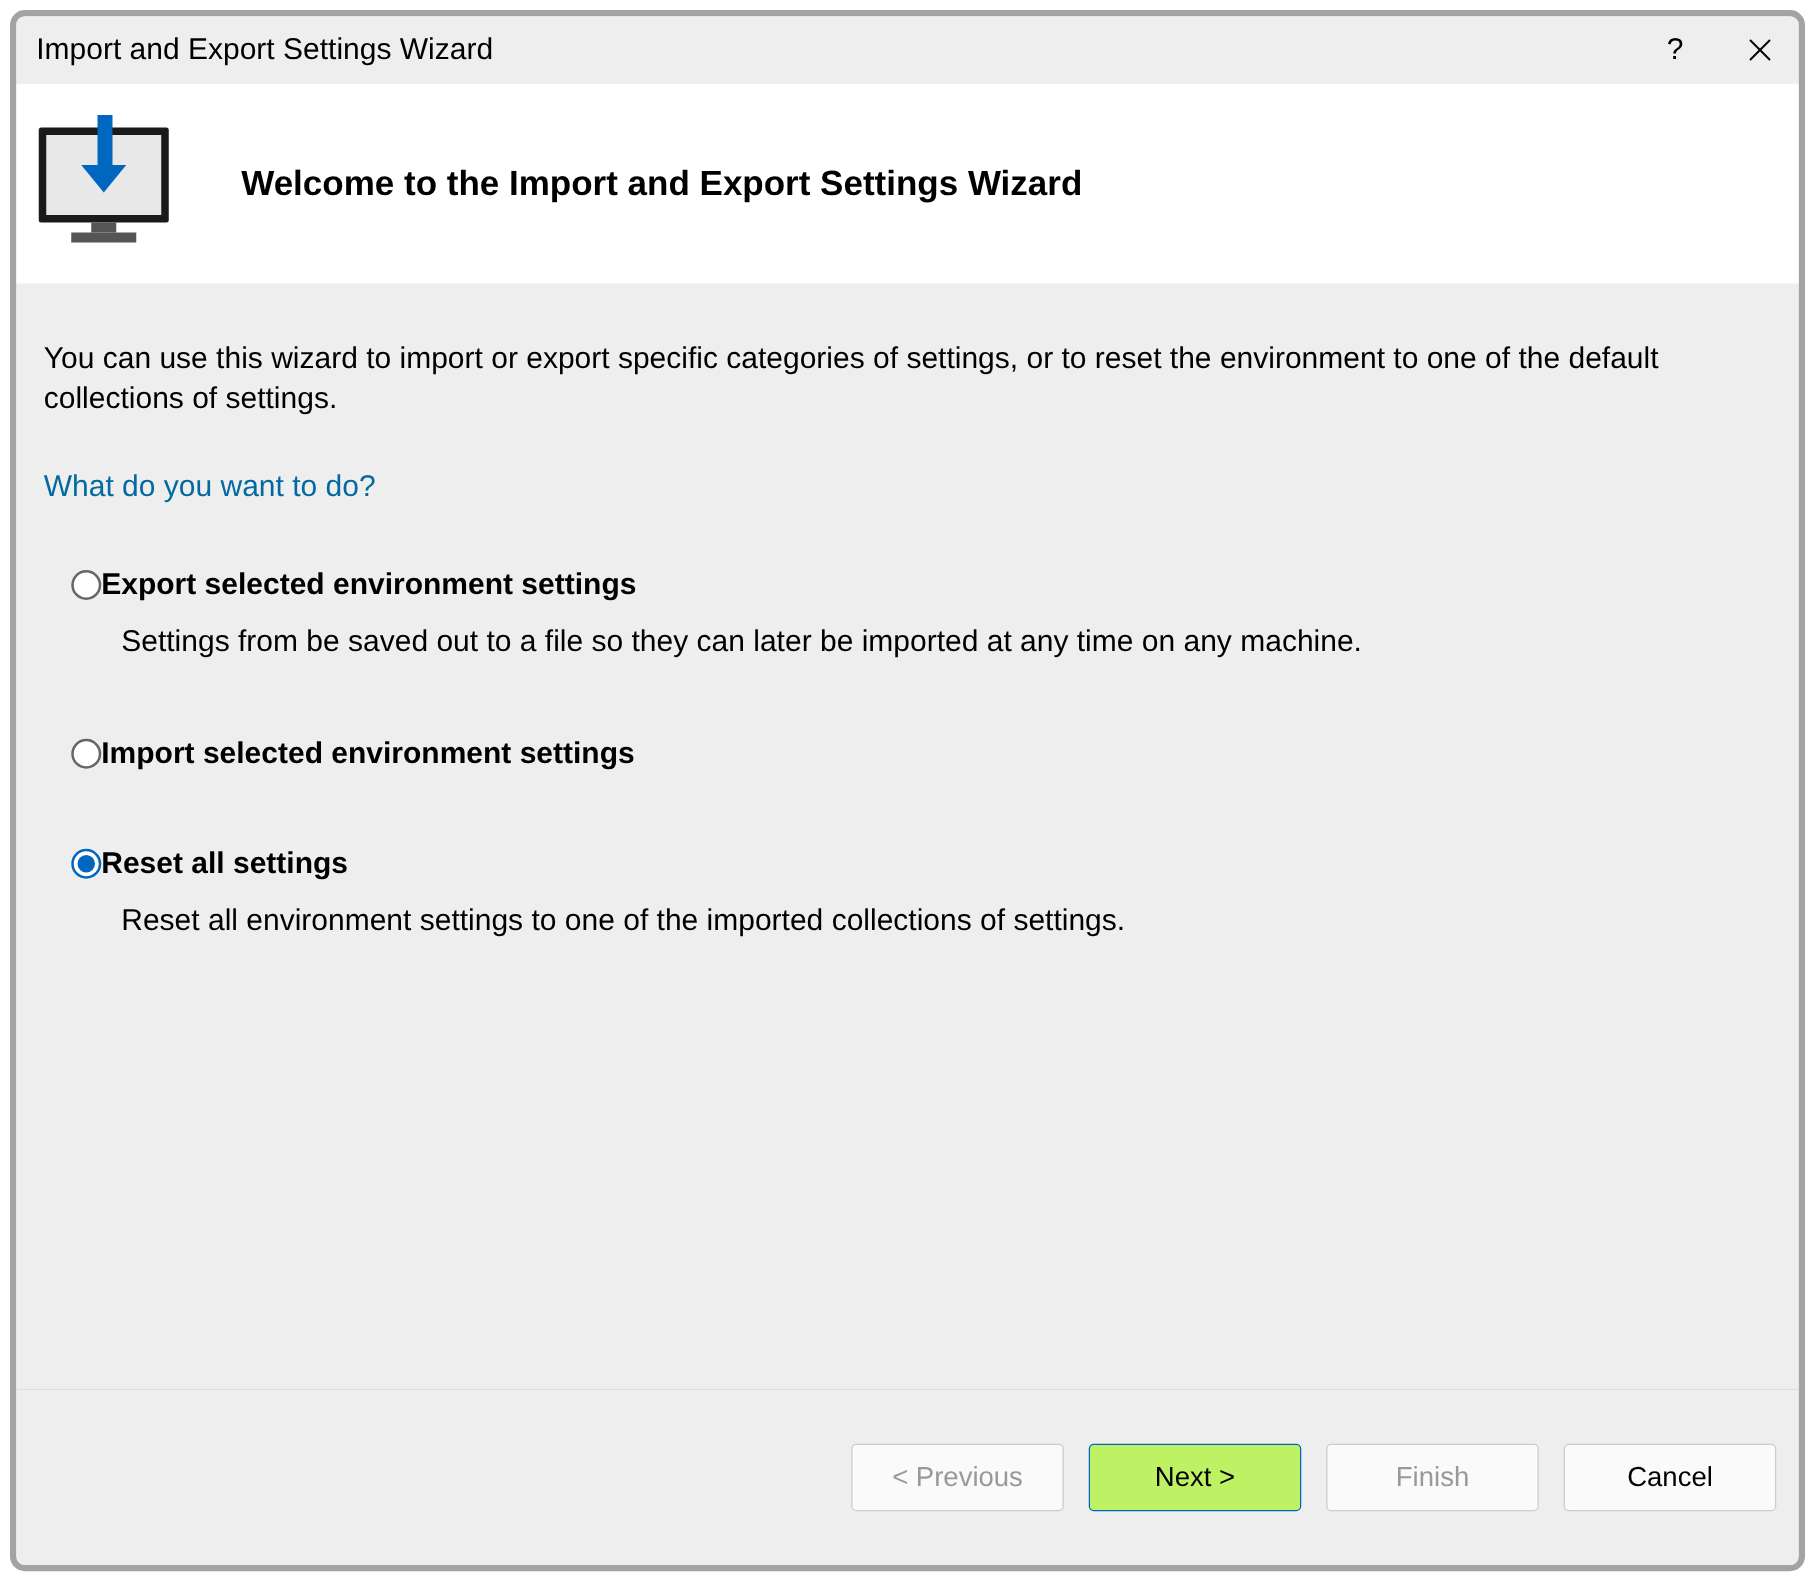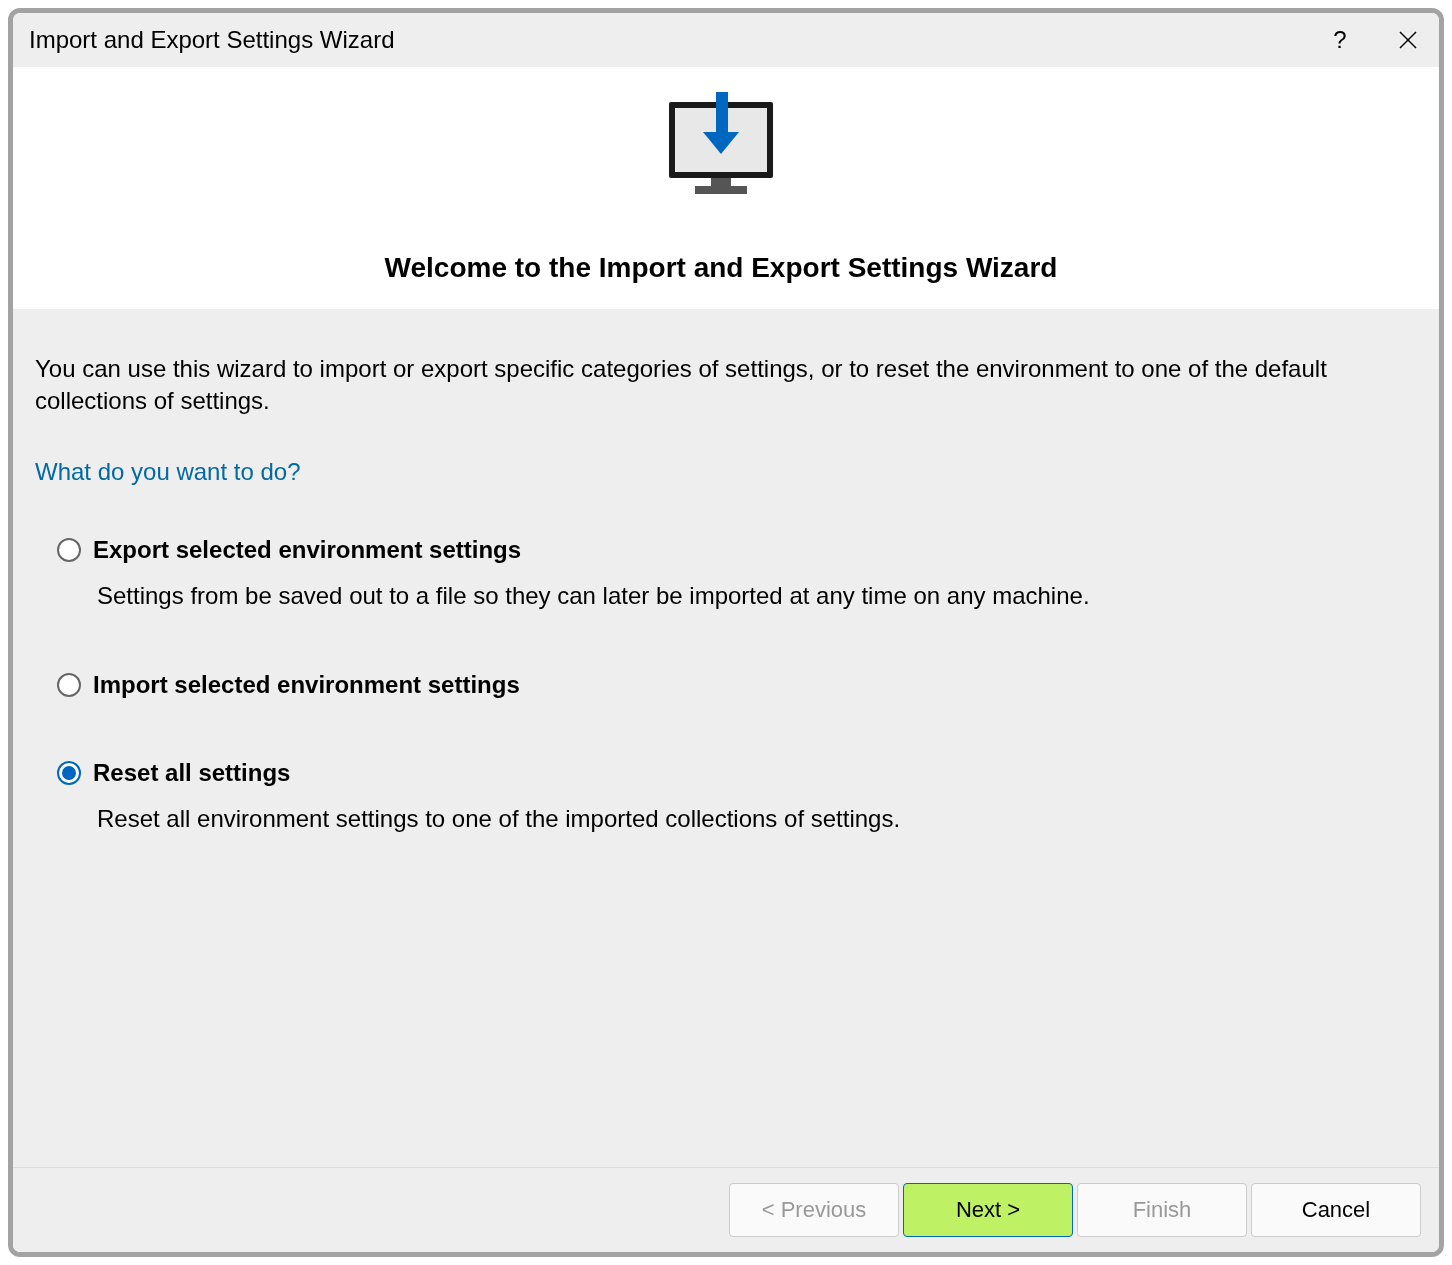--- a/index.html
+++ b/index.html
@@ -51,21 +51,20 @@
       display: flex;
       align-items: center;
       justify-content: center;
     }
     .header-section {
       background: #ffffff;
       display: flex;
       align-items: center;
       padding: 25px 20px 25px 10px;
       gap: 50px;
-      flex-direction: column;
     }
     .header-icon {
       width: 120px;
       height: 110px;
       flex-shrink: 0;
     }
     .header-title {
       font-size: 28px;
       font-weight: 700;
       color: #000;
@@ -88,21 +87,21 @@
     }
     .options {
       padding-left: 22px;
     }
     .option {
       margin-bottom: 60px;
     }
     .option-header {
       display: flex;
       align-items: center;
-      gap: 12px;
+      gap: 0;
       margin-bottom: 16px;
     }
     .radio {
       width: 24px;
       height: 24px;
       border: 2px solid #666;
       border-radius: 50%;
       flex-shrink: 0;
       position: relative;
       cursor: pointer;
@@ -129,22 +128,22 @@
     }
     .option-desc {
       font-size: 24px;
       color: #000;
       padding-left: 40px;
       line-height: 1.3;
     }
     .button-bar {
       display: flex;
       justify-content: flex-end;
-      gap: 4px;
-      padding: 15px 18px;
+      gap: 20px;
+      padding: 43px 18px;
       background: #eeeeee;
       border-top: 1px solid #ddd;
     }
     .btn {
       min-width: 170px;
       height: 54px;
       border: 1px solid #ccc;
       background: #fafafa;
       font-size: 22px;
       color: #000;

